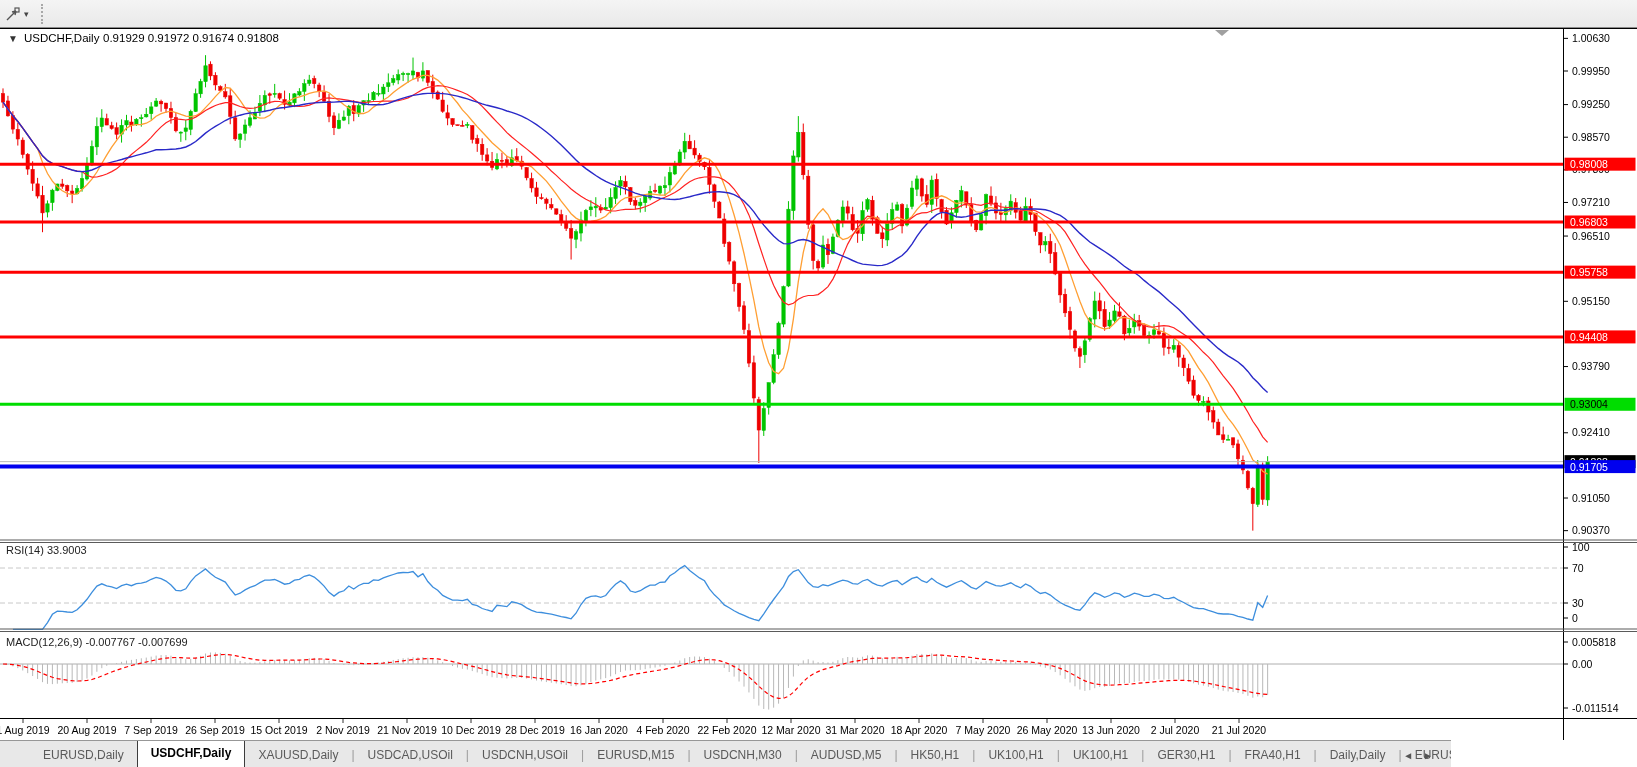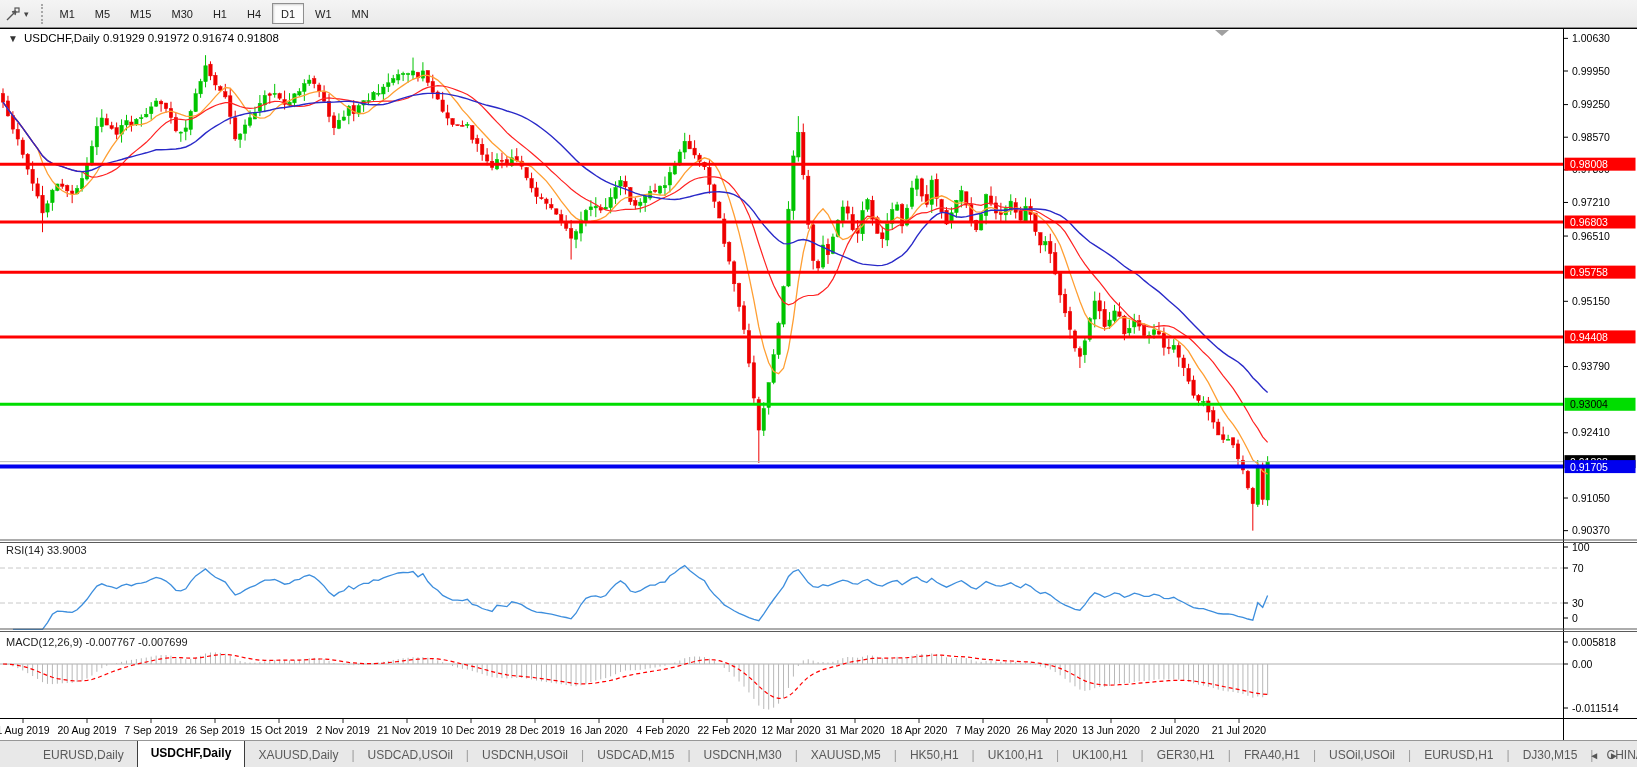--- a/index.html
+++ b/index.html
@@ -11,21 +11,21 @@
   .tool-icon{display:inline-flex;align-items:center;margin-left:2px;padding:2px 3px;}
   .caret{font-size:9px;color:#444;margin-left:3px;}
   .grip{height:20px;border-left:2px dotted #a8a8a8;margin:0 7px 0 9px;}
   .tf-btn{min-width:22px;height:21px;margin:0 1px;padding:0 8px;border:1px solid transparent;background:transparent;
           font-family:"Liberation Sans",sans-serif;font-size:11px;color:#222;cursor:default;}
   .tf-btn.active{border:1px solid #8f8f8f;background:#fcfcfc;box-shadow:inset 1px 1px 2px rgba(0,0,0,.18);}
   
   #chart-wrap{position:absolute;left:0;top:28px;width:1637px;height:712px;}
   svg text{font-family:"Liberation Sans",sans-serif;}
   
-  #tabbar{position:absolute;left:0;bottom:0;width:1637px;height:27px;background:#e8e8e8;border-top:1px solid #979797;
+  #tabbar{position:absolute;left:0;bottom:0;width:1451px;height:27px;background:#e8e8e8;border-top:1px solid #979797;
           box-sizing:border-box;display:flex;align-items:flex-end;padding-left:30px;overflow:hidden;}
   .tab{height:23px;line-height:22px;padding:0 13px;font-size:12px;color:#5a5a5a;white-space:nowrap;cursor:default;}
   .tab.active{background:#fff;border:1px solid #3c3c3c;border-bottom:none;height:26px;line-height:25px;
               font-weight:700;color:#000;margin-bottom:0;}
   .tabsep{color:#9a9a9a;font-size:12px;line-height:22px;height:23px;}
   #tab-nav{position:absolute;right:8px;bottom:6px;color:#555;font-size:10px;letter-spacing:10px;}
   #tab-nav span{cursor:default;}
 </style>
 </head>
 <body>
@@ -34,21 +34,20 @@
 
   <div id="toolbar">
     <span class="tool-icon">
       <svg width="16" height="16" viewBox="0 0 16 16">
         <path d="M2 14 L11 5 M11 5 l-1 4 M11 5 l-4 1" stroke="#555" stroke-width="1.4" fill="none"></path>
         <rect x="10" y="2" width="4" height="4" fill="none" stroke="#555" stroke-width="1.2"></rect>
       </svg>
       <span class="caret">▾</span>
     </span>
     <span class="grip"></span>
-    <span id="tf-buttons"><button class="tf-btn">M1</button><button class="tf-btn">M5</button><button class="tf-btn">M15</button><button class="tf-btn">M30</button><button class="tf-btn">H1</button><button class="tf-btn">H4</button><button class="tf-btn active">D1</button><button class="tf-btn">W1</button><button class="tf-btn">MN</button></span>
   </div>
 
   <div id="chart-wrap">
     <svg id="chart" width="1637" height="712" viewBox="0 28 1637 712">
       <rect x="0" y="28" width="1637" height="712" fill="#ffffff"></rect>
       <g id="g-price">
           <line x1="3" y1="88.3985206752863" x2="3" y2="107.9557921500324" stroke="#ee0000" stroke-width="1"></line>
           <rect x="1.3" y="93.48388640870515" width="3.4" height="8.636400000000108" fill="#ee0000" stroke="#ee0000" stroke-width="0.5"></rect>
           <line x1="7.94" y1="95.7793058309623" x2="7.94" y2="116.65711143981758" stroke="#ee0000" stroke-width="1"></line>
           <rect x="6.24" y="100.9421677971437" width="3.4" height="14.947012597962981" fill="#ee0000" stroke="#ee0000" stroke-width="0.5"></rect>
@@ -952,37 +951,37 @@
   <div id="tabbar">
     <span id="tabs-host" style="display:flex;align-items:flex-end">
         <span class="tab">EURUSD,Daily</span>
         <span class="tab active">USDCHF,Daily</span>
         <span class="tab">XAUUSD,Daily</span>
         <span class="tabsep">|</span>
         <span class="tab">USDCAD,USOil</span>
         <span class="tabsep">|</span>
         <span class="tab">USDCNH,USOil</span>
         <span class="tabsep">|</span>
-        <span class="tab">USDCAD,M15</span>
+        <span class="tab">EURUSD,M15</span>
         <span class="tabsep">|</span>
         <span class="tab">USDCNH,M30</span>
         <span class="tabsep">|</span>
-        <span class="tab">XAUUSD,M5</span>
+        <span class="tab">AUDUSD,M5</span>
         <span class="tabsep">|</span>
         <span class="tab">HK50,H1</span>
         <span class="tabsep">|</span>
         <span class="tab">UK100,H1</span>
         <span class="tabsep">|</span>
         <span class="tab">UK100,H1</span>
         <span class="tabsep">|</span>
         <span class="tab">GER30,H1</span>
         <span class="tabsep">|</span>
         <span class="tab">FRA40,H1</span>
         <span class="tabsep">|</span>
-        <span class="tab">USOil,USOil</span>
+        <span class="tab">Daily,Daily</span>
         <span class="tabsep">|</span>
         <span class="tab">EURUSD,H1</span>
         <span class="tabsep">|</span>
         <span class="tab">DJ30,M15</span>
         <span class="tabsep">|</span>
         <span class="tab">CHINA300,H4</span>
       </span>
     <span id="tab-nav"><span>◄</span><span>►</span></span>
   </div>
 

